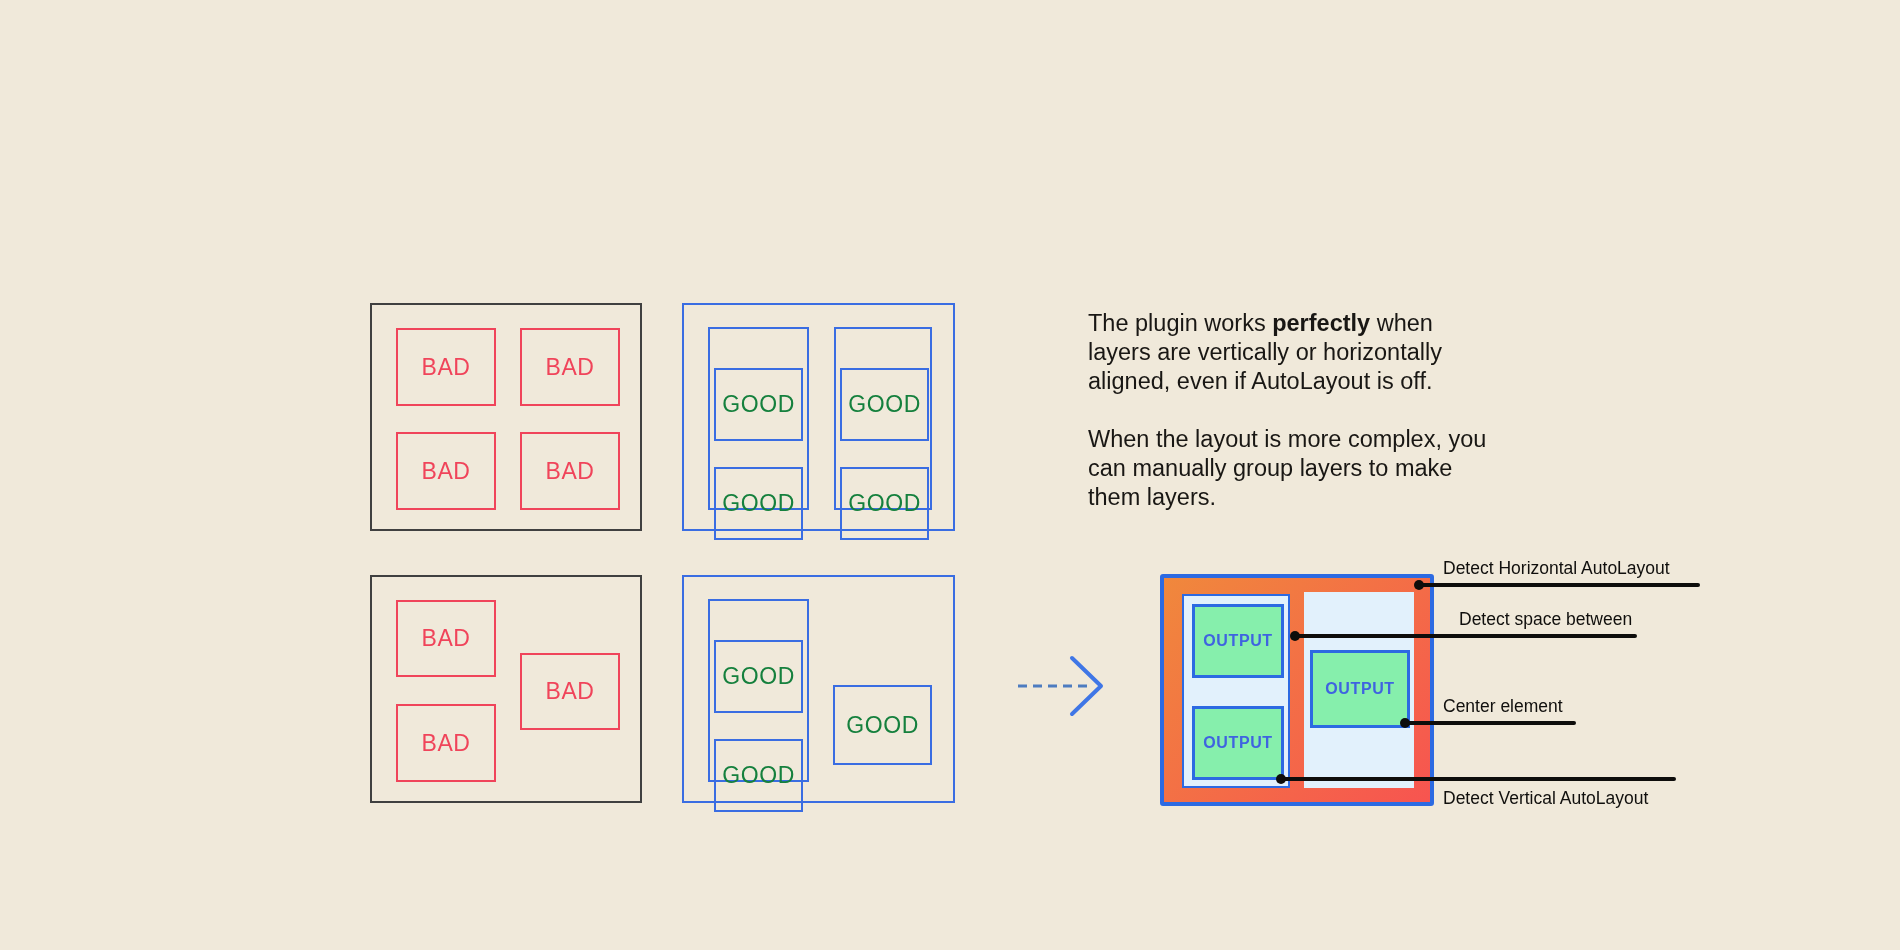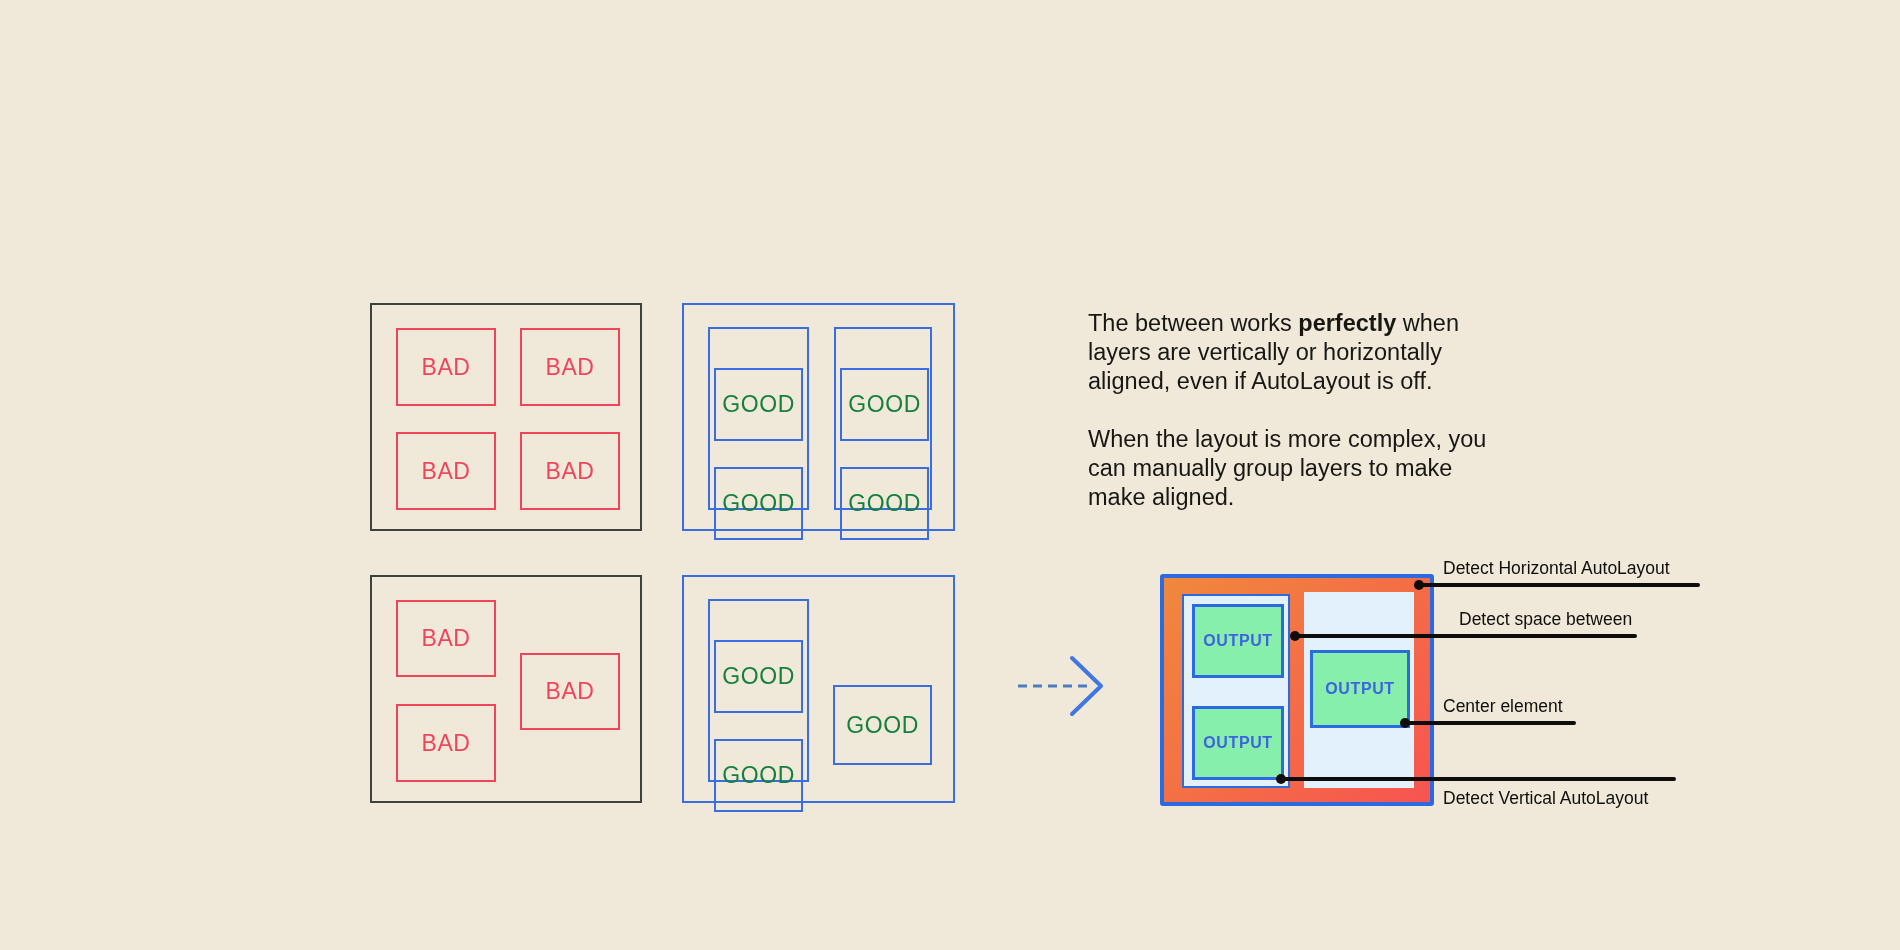--- a/index.html
+++ b/index.html
@@ -131,28 +131,28 @@
       <div class="cell blue-cell i2">GOOD</div>
     </div>
     <div class="wrap-col w2">
       <div class="cell blue-cell i1">GOOD</div>
       <div class="cell blue-cell i2">GOOD</div>
     </div>
   </div>
 
   <div class="description">
     <p>
-      <span>The between works </span><b>perfectly</b><span> when</span><br>
+      <span>The plugin works </span><b>perfectly</b><span> when</span><br>
       <span>layers are vertically or horizontally</span><br>
       <span>aligned, even if AutoLayout is off.</span>
     </p>
     <p>
       <span>When the layout is more complex, you</span><br>
       <span>can manually group layers to make</span><br>
-      <span>make aligned.</span>
+      <span>them layers.</span>
     </p>
   </div>
 
   <div class="frame red-frame" id="bad-free">
     <div class="cell red-cell c1">BAD</div>
     <div class="cell red-cell c2">BAD</div>
     <div class="cell red-cell c3">BAD</div>
   </div>
 
   <div class="frame blue-frame" id="good-free">

